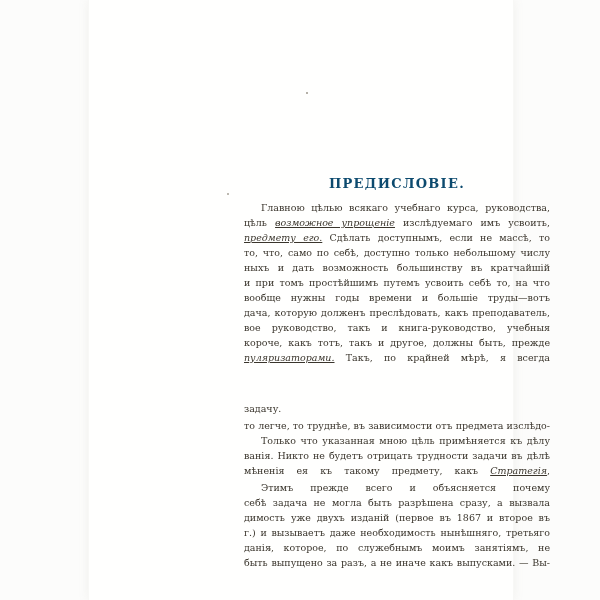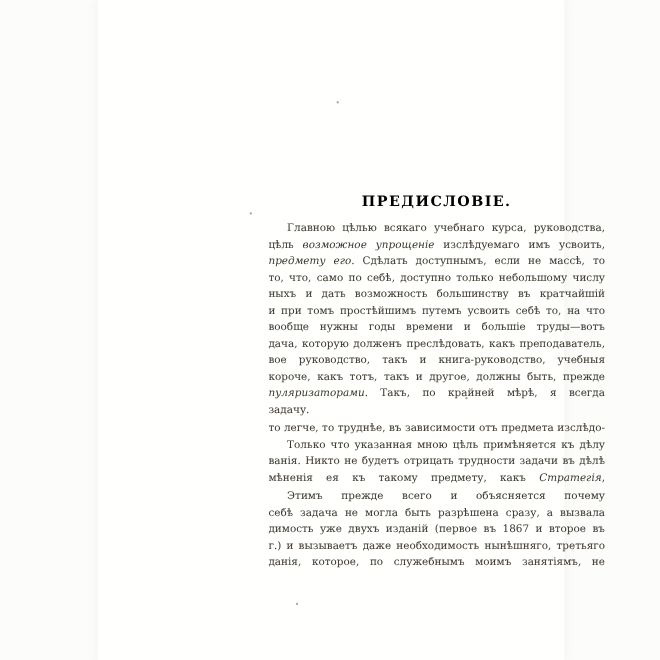--- a/index.html
+++ b/index.html
@@ -21,35 +21,35 @@
   .text-block {
     position: absolute;
     left: 155px; top: 177px; width: 306px;
     color: #3a352c;
   }
   .heading {
     font-size: 13px; line-height: 14px;
     font-weight: bold;
     letter-spacing: 1.3px;
     text-align: center;
-    color: #000000;
+    color: #0c4a6e;
     margin-bottom: 9px;
   }
   .paras { font-size: 9.5px; }
   .para + .para { margin-top: 2px; }
   .line {
     height: 15px; line-height: 15px;
     overflow: hidden;
     text-align: justify;
     text-align-last: justify;
     white-space: normal;
   }
-  .line.last { text-align-last: left; }
+  .line.last { text-align-last: left; margin-top: 36px; }
   .line.indent { text-indent: 17px; }
-  .it { font-style: italic; }
+  .it { font-style: italic; text-decoration: underline; }
   .speck {
     position: absolute;
     border-radius: 50%;
     background: rgba(95,85,70,0.55);
   }
 </style>
 </head>
 <body>
 
 <div class="book-page">
@@ -75,20 +75,21 @@
           <div class="line indent"><span>Только что указанная мною цѣль примѣняется къ дѣлу</span></div>
           <div class="line"><span>ванія. Никто не будетъ отрицать трудности задачи въ дѣлѣ при-</span></div>
           <div class="line"><span>мѣненія ея къ такому предмету, какъ </span><span class="it">Стратегія</span><span>, являющаяся</span></div>
         </div>
         <div class="para">
           <div class="line indent"><span>Этимъ прежде всего и объясняется почему поставленная мною</span></div>
           <div class="line"><span>себѣ задача не могла быть разрѣшена сразу, а вызвала необхо-</span></div>
           <div class="line"><span>димость уже двухъ изданій (первое въ 1867 и второе въ 1869</span></div>
           <div class="line"><span>г.) и вызываетъ даже необходимость нынѣшняго, третьяго из-</span></div>
           <div class="line"><span>данія, которое, по служебнымъ моимъ занятіямъ, не можетъ</span></div>
+          <div class="line"><span>быть выпущено за разъ, а не иначе какъ выпусками. — Вы-</span></div>
         </div>
       </div>
   </div>
   <div class="speck" style="left:138px; top:193px; width:2px; height:2px;"></div>
   <div class="speck" style="left:217px; top:92px;  width:1.5px; height:1.5px;"></div>
   <div class="speck" style="left:180px; top:548px; width:2px; height:2px;"></div>
   <div class="speck" style="left:334px; top:361px; width:1.5px; height:1.5px;"></div>
 </div>
 
 </body></html>

